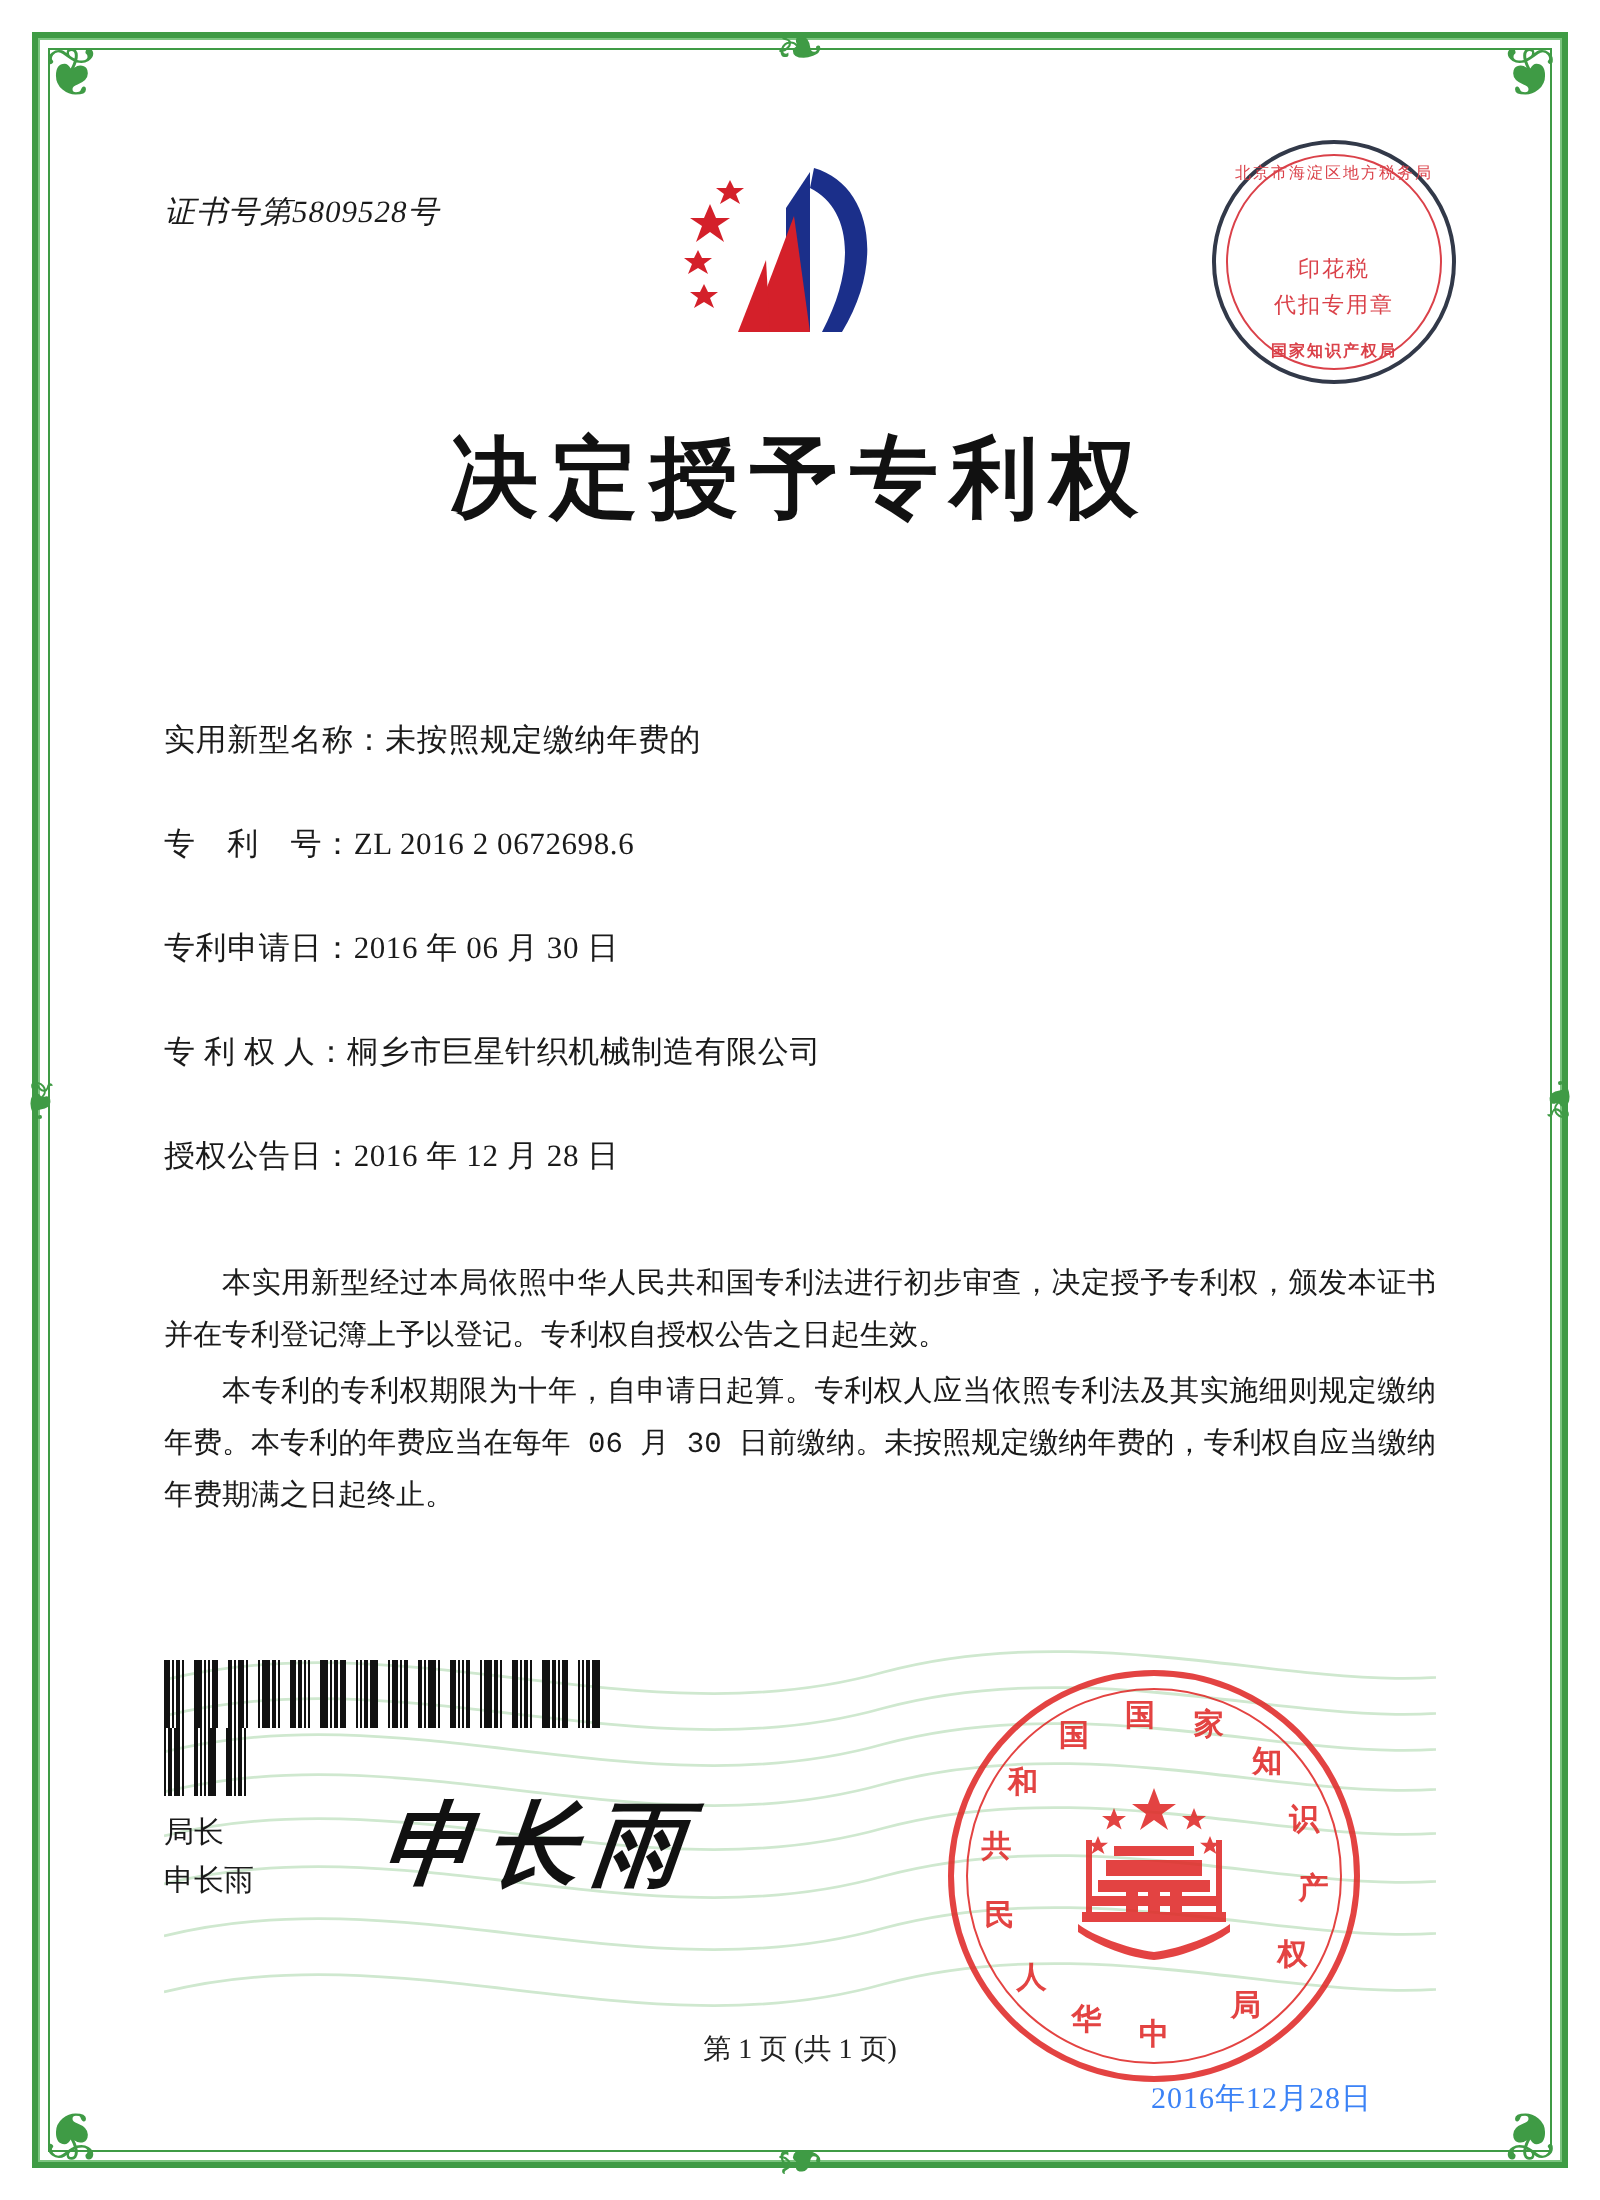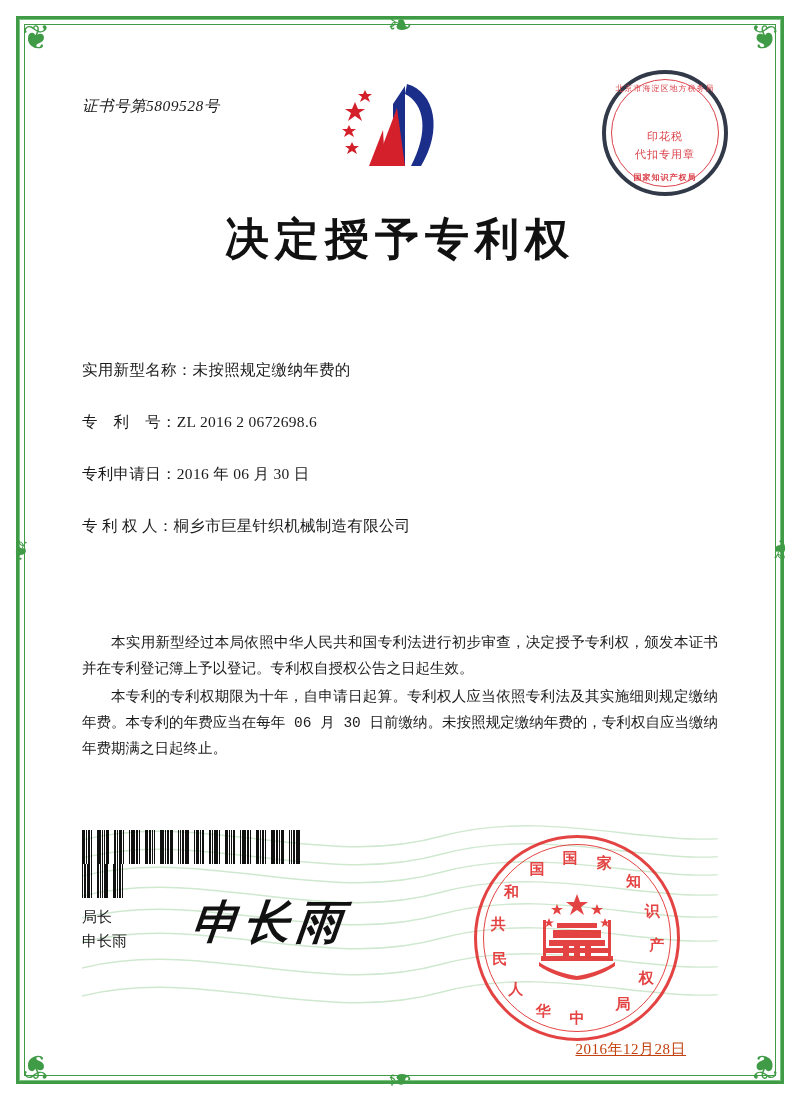--- a/index.html
+++ b/index.html
@@ -99,21 +99,21 @@
     height: 110px;
   }
 
   
   .seal-top {
     position: absolute;
     right: 12px;
     top: 10px;
     width: 118px;
     height: 118px;
-    border: 4px solid #0f172a;
+    border: 2px solid #0f172a;
     border-radius: 50%;
     color: #d4202a;
     opacity: 0.85;
   }
   .seal-top .ring {
     position: absolute;
     left: 5px; top: 5px; right: 5px; bottom: 5px;
     border: 1px solid #d4202a;
     border-radius: 50%;
   }
@@ -265,23 +265,22 @@
     top: 50%;
     transform: translate(-50%, -50%);
     width: 96px;
     height: 96px;
   }
   .seal-date {
     position: absolute;
     right: 54px;
     top: 980px;
     font-size: 15px;
-    color: #c2410c;
+    color: #3b82f6;
     letter-spacing: 0.5px;
-    text-decoration: underline;
   }
 
   
   .waves {
     position: absolute;
     left: 22px;
     right: 22px;
     top: 740px;
     height: 240px;
     overflow: hidden;
@@ -352,20 +351,23 @@
         <span class="label">实用新型名称：</span><span class="value">未按照规定缴纳年费的</span>
       </div>
       <div class="field">
         <span class="label">专　利　号：</span><span class="value">ZL 2016 2 0672698.6</span>
       </div>
       <div class="field">
         <span class="label">专利申请日：</span><span class="value">2016 年 06 月 30 日</span>
       </div>
       <div class="field">
         <span class="label">专 利 权 人：</span><span class="value">桐乡市巨星针织机械制造有限公司</span>
+      </div>
+      <div class="field">
+        <span class="label">授权公告日：</span><span class="value">2016 年 12 月 28 日</span>
       </div>
     </div>
 
     <div class="paras">
       <p>本实用新型经过本局依照中华人民共和国专利法进行初步审查，决定授予专利权，颁发本证书并在专利登记簿上予以登记。专利权自授权公告之日起生效。</p>
       <p>本专利的专利权期限为十年，自申请日起算。专利权人应当依照专利法及其实施细则规定缴纳年费。本专利的年费应当在每年 06 月 30 日前缴纳。未按照规定缴纳年费的，专利权自应当缴纳年费期满之日起终止。</p>
     </div>
 
     <div class="waves">
       <svg width="680" height="240" viewBox="0 0 680 240" aria-hidden="true">
@@ -448,15 +450,16 @@
             <polygon points="76,28 77.4,31.4 81,31.4 78,33.6 79.2,37 76,35 72.8,37 74,33.6 71,31.4 74.6,31.4"></polygon>
 
             <path d="M10 72 C 18 78, 34 84, 48 86 C 62 84, 78 78, 86 72 L 86 76 C 76 83, 60 89, 48 90 C 36 89, 20 83, 10 76 Z"></path>
           </g>
         </svg>
       </div>
     </div>
 
     <div class="seal-date">2016年12月28日</div>
 
+    <div class="footer">第 1 页 (共 1 页)</div>
 
   </div>
 </div>
 
 </body></html>

